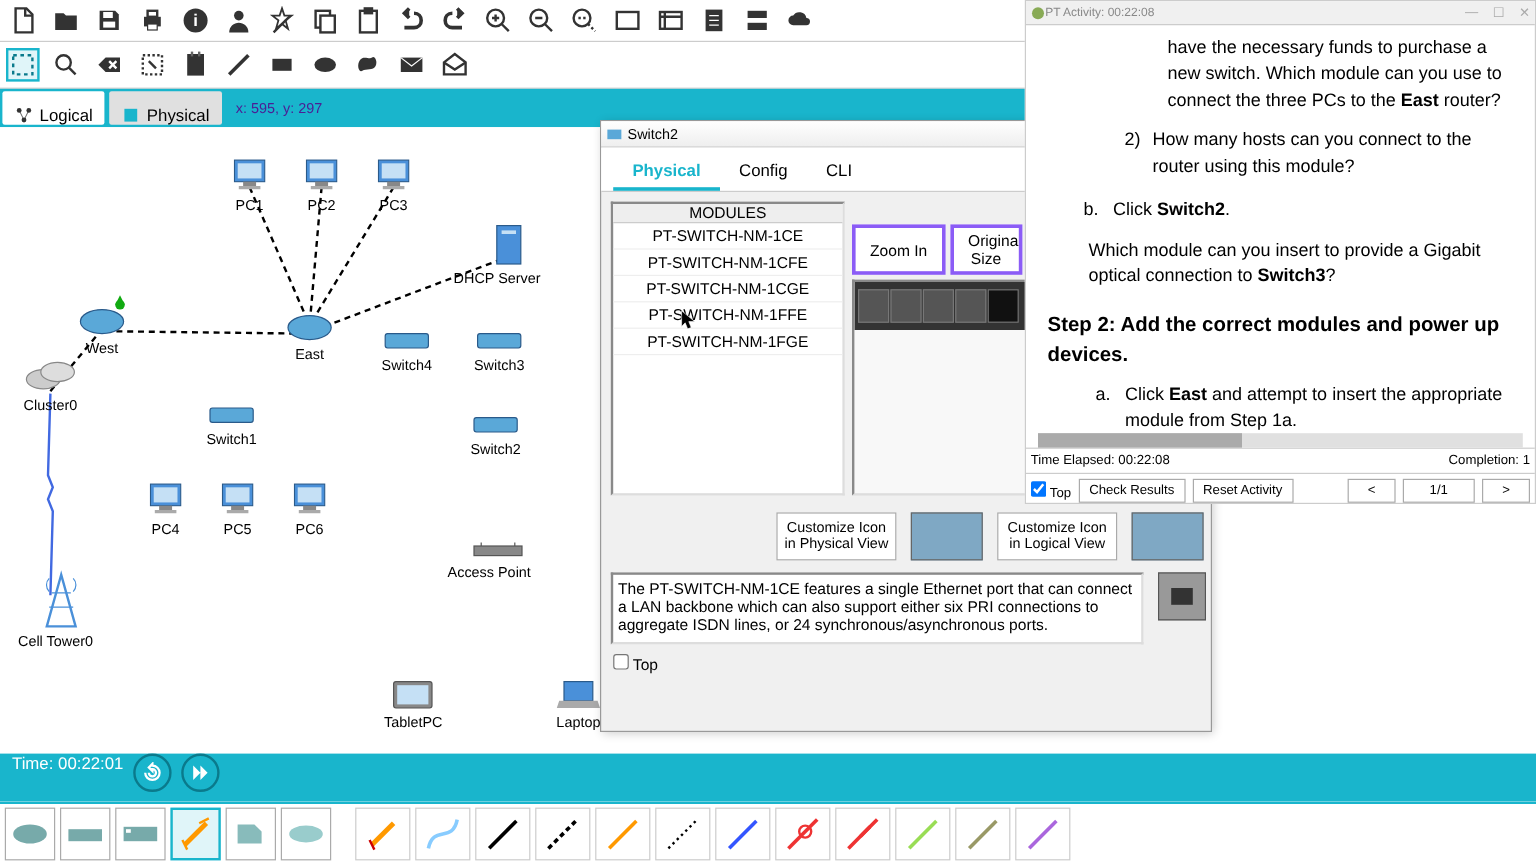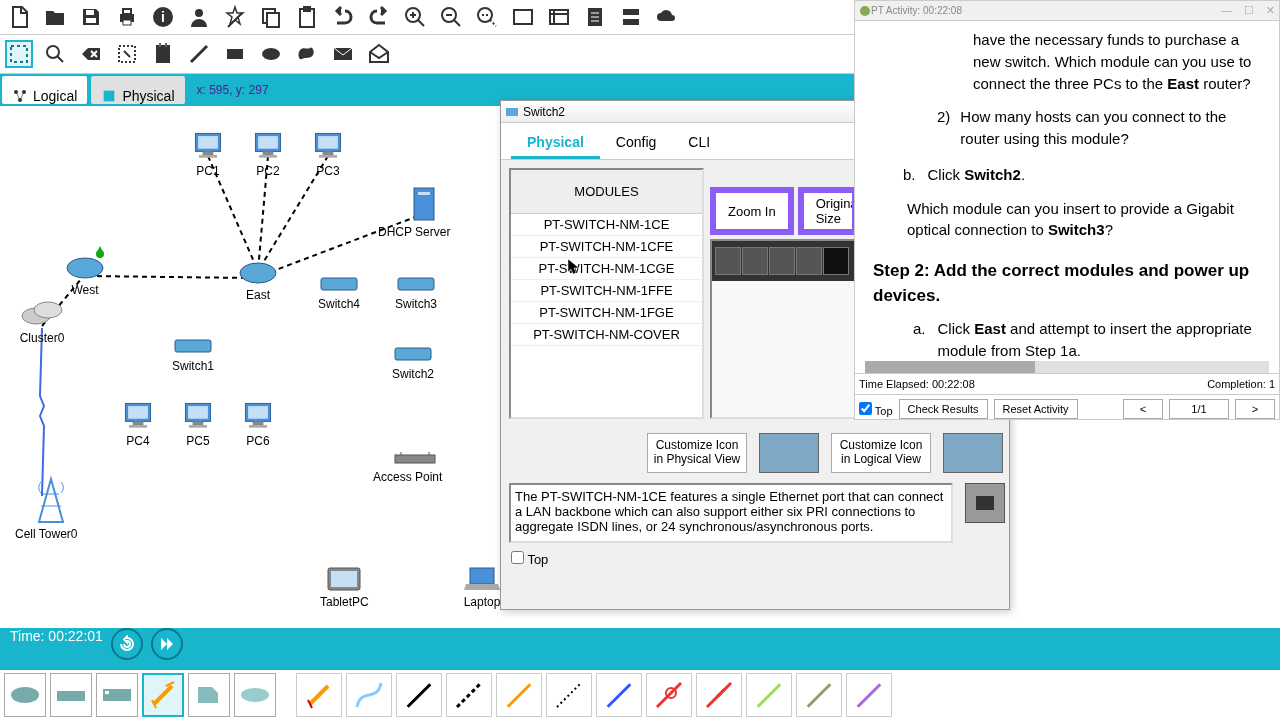--- a/index.html
+++ b/index.html
@@ -24,25 +24,25 @@
 .pc-icon { width: 36px; height: 30px; }
 
 
 .switch-window { position: absolute; left: 500px; top: 100px; width: 510px; height: 510px; background: #f0f0f0; border: 1px solid #999; box-shadow: 2px 2px 8px rgba(0,0,0,0.2); }
 .sw-title { height: 22px; background: linear-gradient(#fff,#eee); display: flex; align-items: center; padding: 0 5px; font-size: 12px; gap: 5px; border-bottom: 1px solid #ccc; }
 .sw-tabs { display: flex; padding: 5px 10px 0; background: #fff; border-bottom: 1px solid #ccc; }
 .sw-tab { padding: 6px 16px; font-size: 14px; cursor: pointer; }
 .sw-tab.active { color: #19b5cc; border-bottom: 3px solid #19b5cc; font-weight: bold; }
 .sw-body { padding: 8px; display: flex; gap: 6px; }
 .modules-panel { width: 195px; border: 2px inset #ddd; background: #fff; }
-.modules-header { text-align: center; background: #eee; border-bottom: 1px solid #ccc; padding: 14px; font-size: 13px; }
+.modules-header { text-align: center; background: #eee; border-bottom: 1px solid #ccc; padding: 0; font-size: 13px; }
 .module-item { padding: 3px 6px; font-size: 13px; text-align: center; border-bottom: 1px solid #eee; cursor: pointer; }
 .phys-view { flex: 1; }
 .phys-toolbar { display: flex; gap: 4px; margin-bottom: 4px; }
-.phys-btn { background: #fff; border: 6px solid #8b5cf6; padding: 3px 12px; font-size: 13px; cursor: pointer; }
+.phys-btn { background: #fff; border: 3px solid #8b5cf6; padding: 3px 12px; font-size: 13px; cursor: pointer; }
 .phys-label { text-align: center; font-size: 13px; padding: 2px; }
 .device-chassis { width: 280px; height: 40px; background: #333; display: flex; align-items: center; padding: 3px; gap: 1px; }
 .port-slot { width: 26px; height: 28px; background: #555; border: 1px solid #777; }
 .port-slot.filled { background: #111; }
 .customize-row { display: flex; gap: 12px; padding: 6px; justify-content: flex-end; }
 .cust-btn { width: 100px; border: 1px solid #aaa; background: #fff; padding: 4px; font-size: 12px; text-align: center; }
 .cust-img { width: 60px; height: 40px; background: #7fa8c4; border: 1px solid #666; }
 .desc-box { margin: 4px 8px; border: 2px inset #ddd; background: #fff; padding: 4px; font-size: 13px; height: 60px; overflow: hidden; }
 .module-img { width: 40px; height: 40px; background: #888; border: 1px solid #555; margin: 4px; }
 .top-check { padding: 4px 10px; font-size: 13px; }
@@ -436,21 +436,20 @@
     <div class="sw-tab">CLI</div>
   </div>
   <div class="sw-body">
     <div class="modules-panel">
       <div class="modules-header">MODULES</div>
       <div class="module-item">PT-SWITCH-NM-1CE</div>
       <div class="module-item">PT-SWITCH-NM-1CFE</div>
       <div class="module-item">PT-SWITCH-NM-1CGE</div>
       <div class="module-item">PT-SWITCH-NM-1FFE</div>
       <div class="module-item">PT-SWITCH-NM-1FGE</div>
-      <div class="module-item">PT-SWITCH-NM-COVER</div>
     </div>
     <div class="phys-view">
       <div class="phys-label" style="text-align:right;padding-right:10px">Physical Device View</div>
       <div class="phys-toolbar">
         <button class="phys-btn">Zoom In</button>
         <button class="phys-btn" style="overflow:hidden;width:60px">Original Size</button>
       </div>
       <div style="border:2px inset #ddd;height:180px;overflow:auto;background:#f8f8f8">
         <div class="device-chassis">
           <div class="port-slot"></div>

